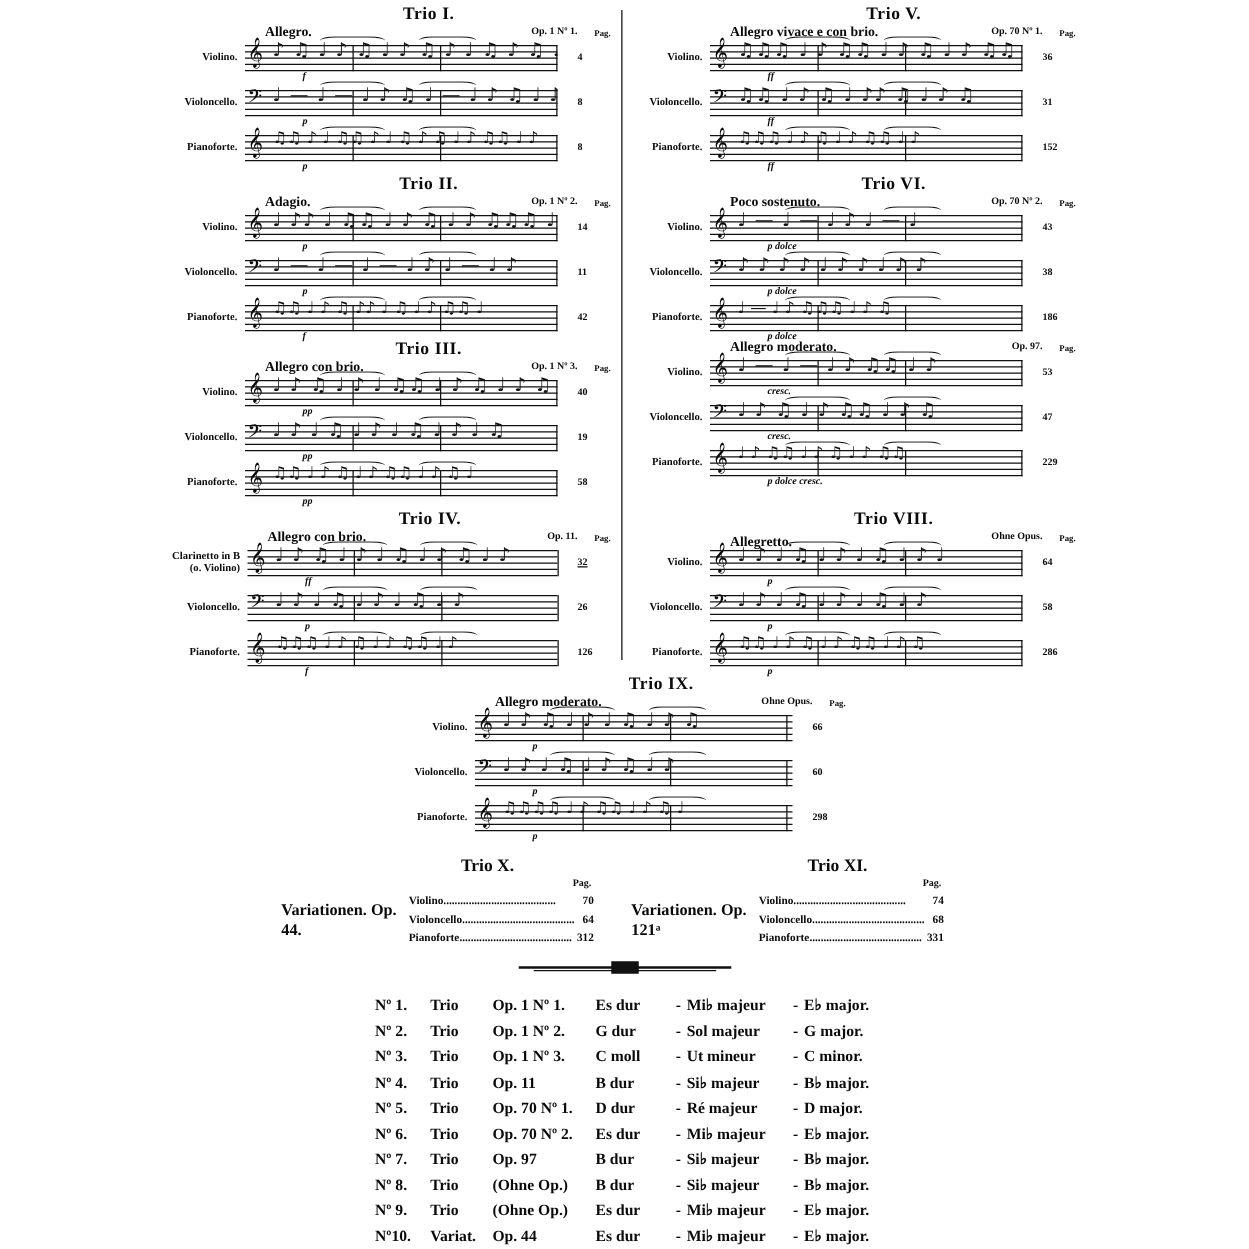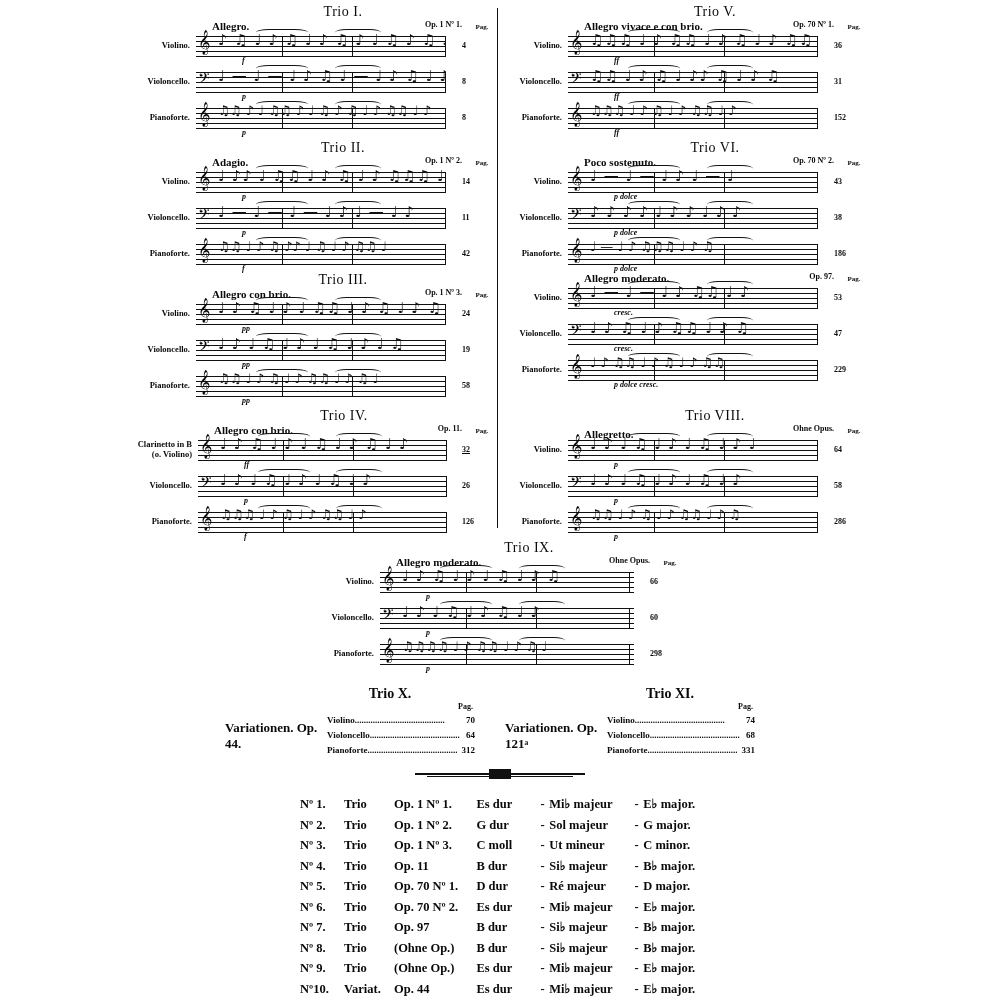--- a/index.html
+++ b/index.html
@@ -1,21 +1,21 @@
 <!DOCTYPE html>
 <html><head>
 <meta charset="utf-8">
 <style>
   html,body{margin:0;padding:0;background:#ffffff;}
   body{width:999px;height:999px;overflow:hidden;font-family:"Liberation Serif",serif;color:#0a0a0a;position:relative;}
   .page{position:absolute;left:0;top:0;width:999px;height:999px;}
 
   
   .trio-block{position:absolute;}
-  .trio-title{text-align:center;font-weight:normal;font-size:14px;letter-spacing:.5px;font-family:"Liberation Serif",serif;}
+  .trio-title{text-align:center;font-weight:bold;font-size:14px;letter-spacing:.5px;font-family:"Liberation Serif",serif;}
   .tempo{font-size:11px;font-weight:bold;font-family:"Liberation Serif",serif;}
   .opus{font-size:8px;font-weight:bold;font-family:"Liberation Serif",serif;white-space:nowrap;}
   .pag-head{font-size:7px;font-weight:bold;text-align:center;line-height:1.05;}
   .instr{font-size:8.5px;font-weight:bold;text-align:right;white-space:nowrap;font-family:"Liberation Serif",serif;}
   .pagnum{font-size:8px;font-weight:bold;text-align:left;font-family:"Liberation Serif",serif;}
 
   .sysrow{display:flex;align-items:center;}
   .staffwrap{position:relative;flex:1;}
   .staff{position:relative;height:22px;}
   .staff .ln{position:absolute;left:0;right:0;height:1px;background:#111;}
@@ -241,21 +241,21 @@
               <div class="clef">𝄞</div>
               <div class="barline" style="left: 86px;"></div>
               <div class="barline" style="left: 156px;"></div>
               <div class="barline" style="left: 249px;"></div>
               <div class="notes">♩ ♪ ♫ ♩ ♪ ♩ ♫♫ ♩ ♪ ♫ ♩ ♪ ♫</div>
               <div class="dyn" style="left: 46px; top: 22px;">pp</div>
               <div class="slur" style="left: 60px; top: -5px; width: 52px;"></div>
               <div class="slur" style="left: 139px; top: -5px; width: 46px;"></div>
             </div>
           </div>
-          <div class="pagnum" style="width: 34px; padding-left: 16px;">24</div>
+          <div class="pagnum" style="width: 34px; padding-left: 16px;">40</div>
         </div>
         <div class="sysrow" style="margin-top: 14px;">
           <div class="instr" style="width: 62px; padding-right: 6px;">
             <div>Violoncello.</div>
           </div>
           <div class="staffwrap" style="width: 252px;">
             <div class="staff">
               <div class="ln"></div>
               <div class="ln"></div>
               <div class="ln"></div>

